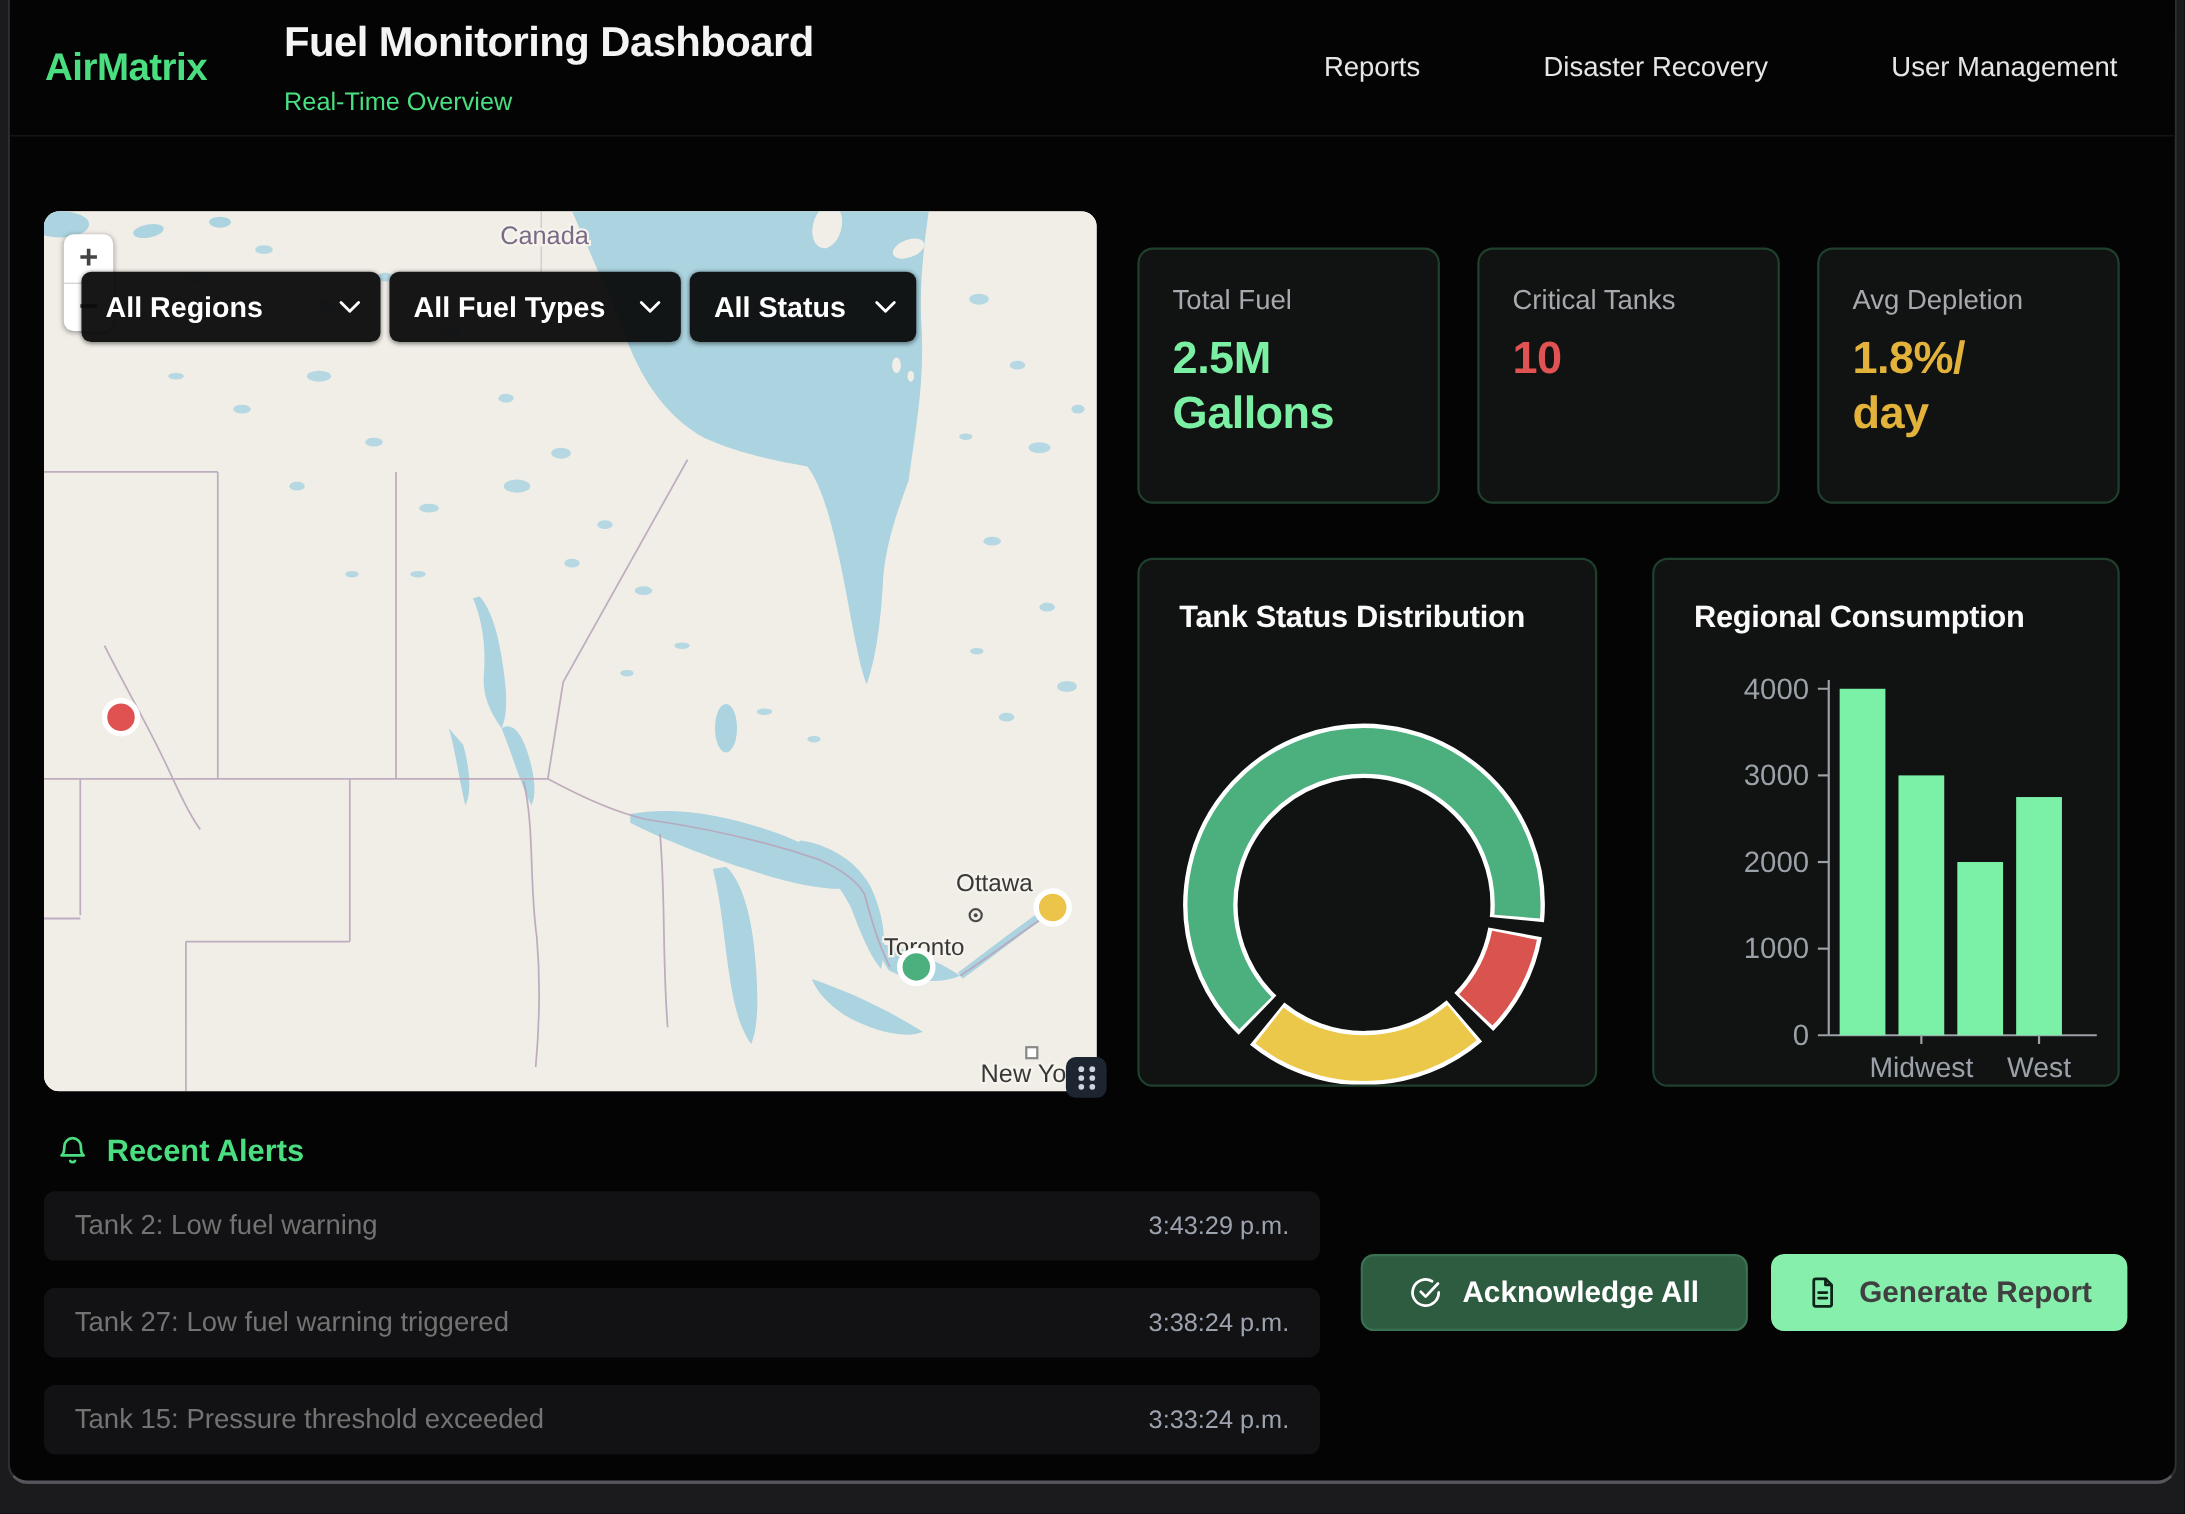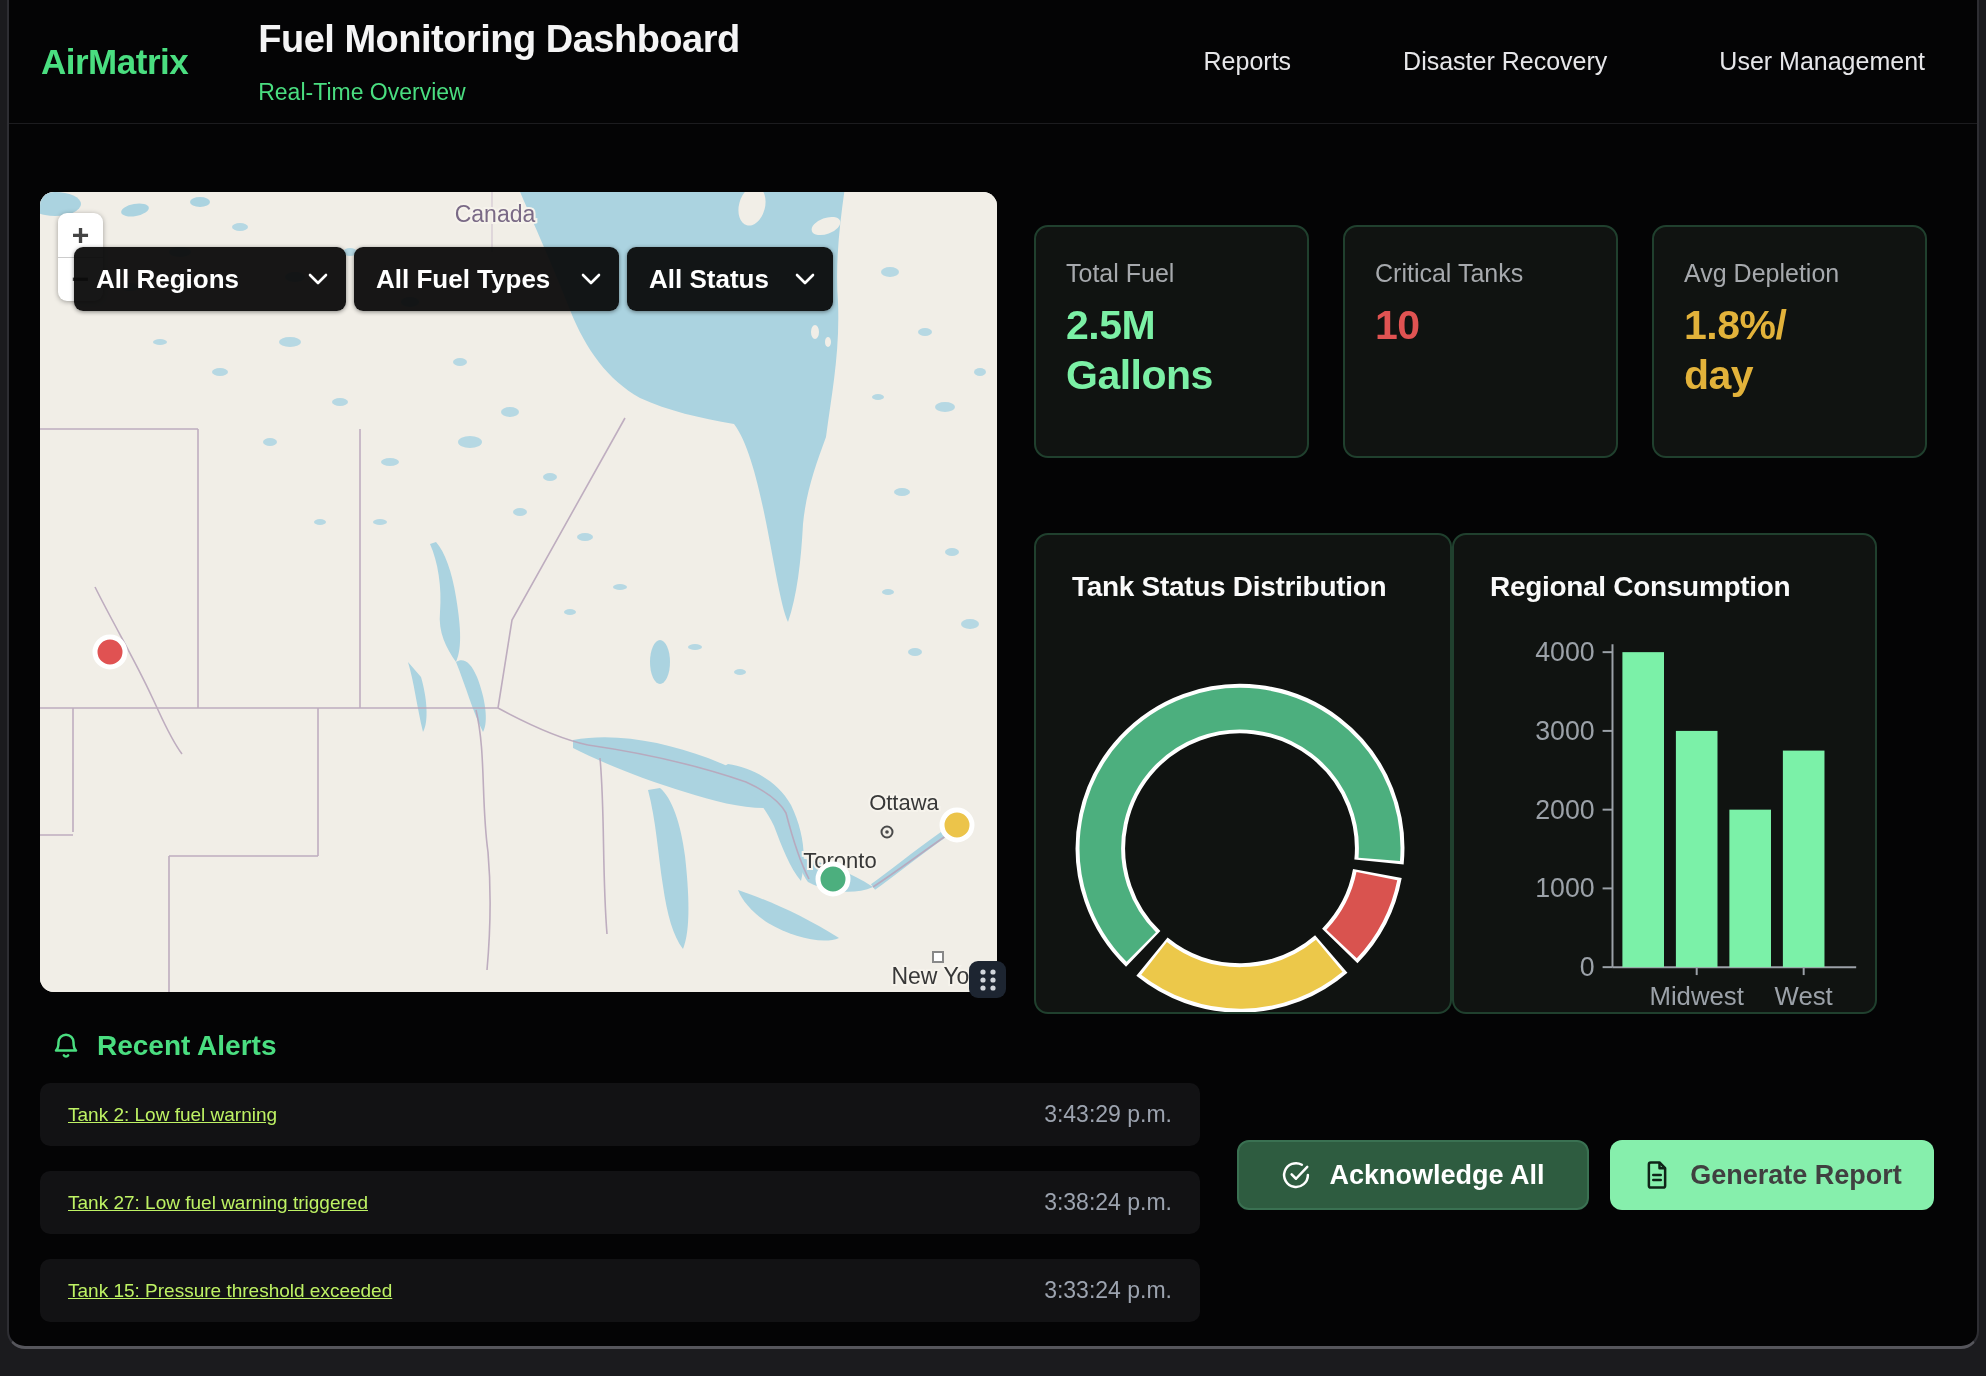--- a/index.html
+++ b/index.html
@@ -38,32 +38,32 @@
   .grip { position:absolute; right:-9px; bottom:-6px; width:37px; height:37px; background:#1d2531;
           border-radius:9px; z-index:3; display:flex; align-items:center; justify-content:center; cursor:nwse-resize; }
 
   
   .stats { position:absolute; left:1025px; top:225px; width:893px; display:flex; gap:34px; }
   .card { background:#101311; border:2px solid #20402e; border-radius:14px; }
   .stat { flex:1; height:233px; padding:32px 30px; }
   .stat .lbl { font-size:25px; color:#a6a9ad; font-weight:500; }
   .stat .val { margin-top:12px; font-size:41px; font-weight:700; line-height:1.22; white-space:pre-line; letter-spacing:-0.5px; }
 
-  .charts { position:absolute; left:1025px; top:533px; width:893px; height:355px; display:flex; }
+  .charts { position:absolute; left:1025px; top:507px; width:893px; height:355px; display:flex; gap:50px; }
   .chart-card { position:relative; height:481px; }
   .chart-card .ctitle { position:absolute; left:36px; top:36px; font-size:28px; font-weight:700; color:#fafafa; letter-spacing:-0.3px; }
   .donut-card { width:418px; } .bar-card { width:425px; }
   .chart-card svg { position:absolute; inset:0; width:100%; height:100%; }
 
   
   .alerts-head { position:absolute; left:42px; top:1030px; display:flex; align-items:center; gap:16px; }
   .alerts-head .ah-txt { font-size:28px; font-weight:700; color:#4ade80; }
   .alert-row { position:absolute; left:31px; width:1160px; height:63px; background:#121214; border-radius:10px;
                display:flex; align-items:center; justify-content:space-between; padding:0 28px; }
-  .alert-row .msg { font-size:19px; color:#bef264;text-decoration:underline; }
+  .alert-row .msg { font-size:25px; color:#737373; }
   .alert-row .time { font-size:23px; color:#9ca3af; }
   .r1{ top:1083px; } .r2{ top:1171px; } .r3{ top:1259px; }
 
   .btn { position:absolute; top:1140px; height:70px; border:none; border-radius:12px; display:flex;
          align-items:center; justify-content:center; gap:18px; font-size:27px; font-weight:600; cursor:pointer;
          font-family:"Liberation Sans","DejaVu Sans",sans-serif; }
   .btn-ack { left:1228px; width:352px; border:2px solid #3a7152; }
   .btn-gen { left:1601px; width:324px; font-weight:700; }
   .icon24 { width:30px; height:30px; flex:none; }
 </style>

